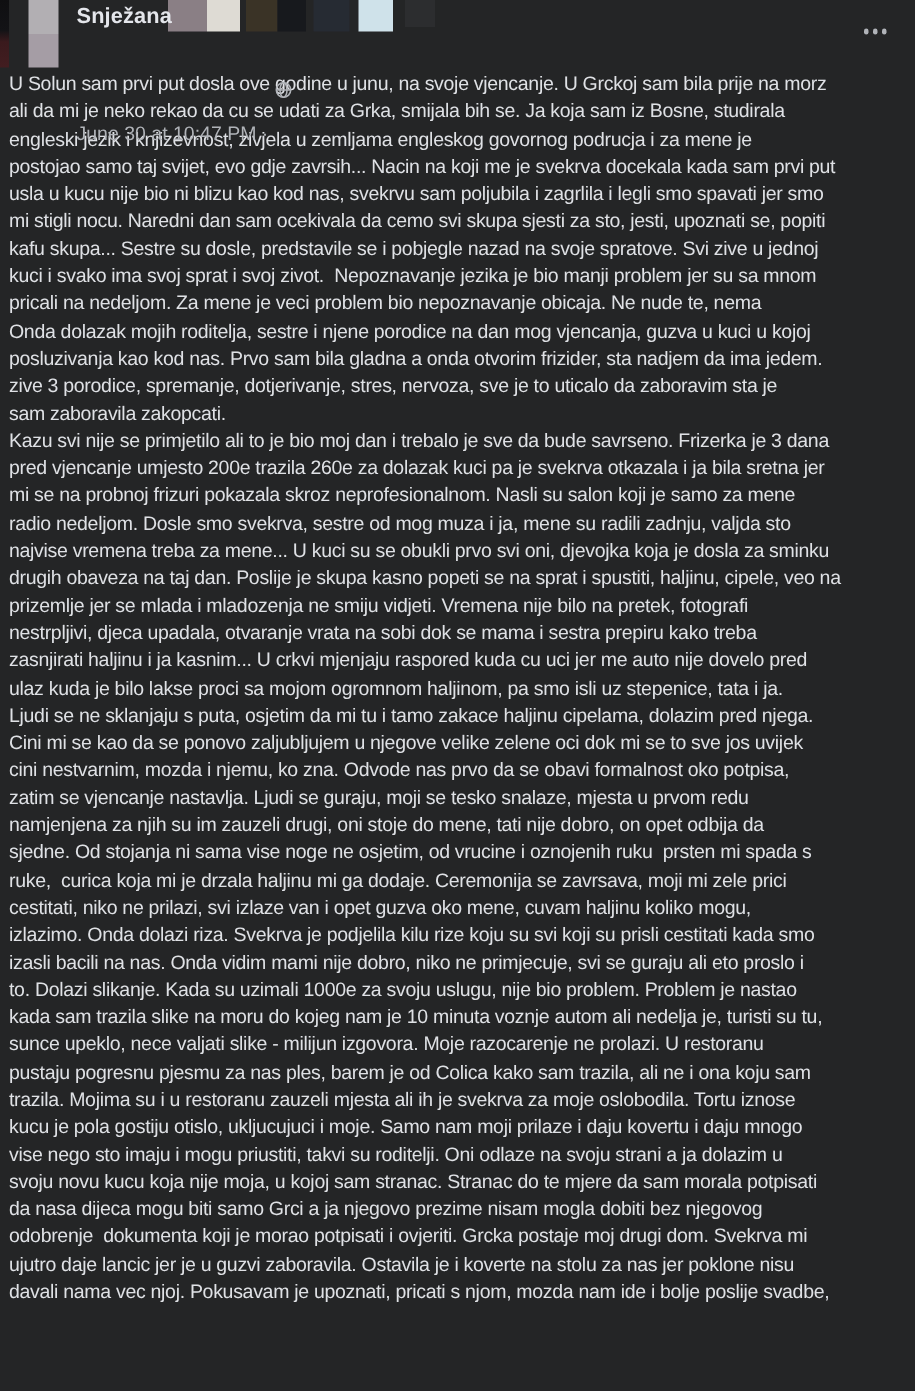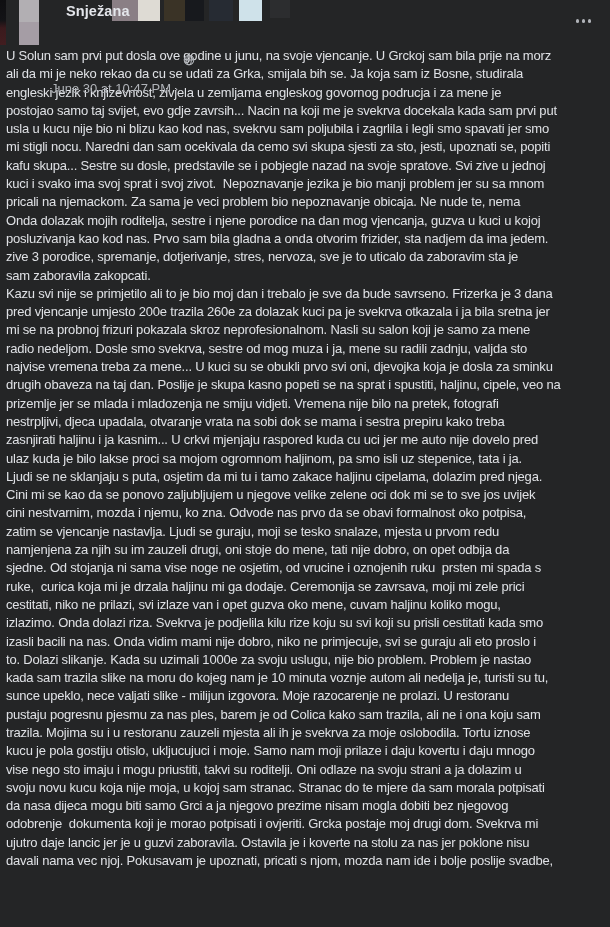--- a/index.html
+++ b/index.html
@@ -24,21 +24,21 @@
     background: linear-gradient(#0f0f11 0%, #131316 45%, #3a1a1d 62%, #421d20 100%);
   }
   .avatar {
     position: absolute; left: 19px; top: 0;
     width: 20px; height: 45px;
     background: linear-gradient(#b2afb3 0%, #b2afb3 50%, #a59da5 50%, #a59da5 100%);
   }
   .author-name {
     position: absolute; left: 51px; top: 3px;
     font-size: 14.5px; font-weight: 700; color: #e4e6eb;
-    letter-spacing: 0.1px; z-index: 2; white-space: nowrap; margin-left: 15px;
+    letter-spacing: 0.1px; z-index: 2; white-space: nowrap;
   }
   .blur-blocks {
     position: absolute; left: 112px; top: 0;
     display: flex; height: 21px; z-index: 1;
   }
   .blur-blocks .pixel-block { height: 21px; }
   .blur-blocks .pixel-block:nth-child(1) { width: 26px; }
   .blur-blocks .pixel-block:nth-child(2) { width: 22px; }
   .blur-blocks .pixel-block:nth-child(3) { width: 21px; margin-left: 4px; }
   .blur-blocks .pixel-block:nth-child(4) { width: 19px; }
@@ -114,21 +114,21 @@
 
   <div class="post-body">
       <div class="body-line">U Solun sam prvi put dosla ove godine u junu, na svoje vjencanje. U Grckoj sam bila prije na morz</div>
       <div class="body-line">ali da mi je neko rekao da cu se udati za Grka, smijala bih se. Ja koja sam iz Bosne, studirala</div>
       <div class="body-line">engleski jezik i knjizevnost, zivjela u zemljama engleskog govornog podrucja i za mene je</div>
       <div class="body-line">postojao samo taj svijet, evo gdje zavrsih... Nacin na koji me je svekrva docekala kada sam prvi put</div>
       <div class="body-line">usla u kucu nije bio ni blizu kao kod nas, svekrvu sam poljubila i zagrlila i legli smo spavati jer smo</div>
       <div class="body-line">mi stigli nocu. Naredni dan sam ocekivala da cemo svi skupa sjesti za sto, jesti, upoznati se, popiti</div>
       <div class="body-line">kafu skupa... Sestre su dosle, predstavile se i pobjegle nazad na svoje spratove. Svi zive u jednoj</div>
       <div class="body-line">kuci i svako ima svoj sprat i svoj zivot.  Nepoznavanje jezika je bio manji problem jer su sa mnom</div>
-      <div class="body-line">pricali na njemackom. Za sama je veci problem bio nepoznavanje obicaja. Ne nude te, nema</div>
+      <div class="body-line">pricali na nedeljom. Za mene je veci problem bio nepoznavanje obicaja. Ne nude te, nema</div>
       <div class="body-line">Onda dolazak mojih roditelja, sestre i njene porodice na dan mog vjencanja, guzva u kuci u kojoj</div>
       <div class="body-line">posluzivanja kao kod nas. Prvo sam bila gladna a onda otvorim frizider, sta nadjem da ima jedem.</div>
       <div class="body-line">zive 3 porodice, spremanje, dotjerivanje, stres, nervoza, sve je to uticalo da zaboravim sta je</div>
       <div class="body-line">sam zaboravila zakopcati.</div>
       <div class="body-line">Kazu svi nije se primjetilo ali to je bio moj dan i trebalo je sve da bude savrseno. Frizerka je 3 dana</div>
       <div class="body-line">pred vjencanje umjesto 200e trazila 260e za dolazak kuci pa je svekrva otkazala i ja bila sretna jer</div>
       <div class="body-line">mi se na probnoj frizuri pokazala skroz neprofesionalnom. Nasli su salon koji je samo za mene</div>
       <div class="body-line">radio nedeljom. Dosle smo svekrva, sestre od mog muza i ja, mene su radili zadnju, valjda sto</div>
       <div class="body-line">najvise vremena treba za mene... U kuci su se obukli prvo svi oni, djevojka koja je dosla za sminku</div>
       <div class="body-line">drugih obaveza na taj dan. Poslije je skupa kasno popeti se na sprat i spustiti, haljinu, cipele, veo na</div>

